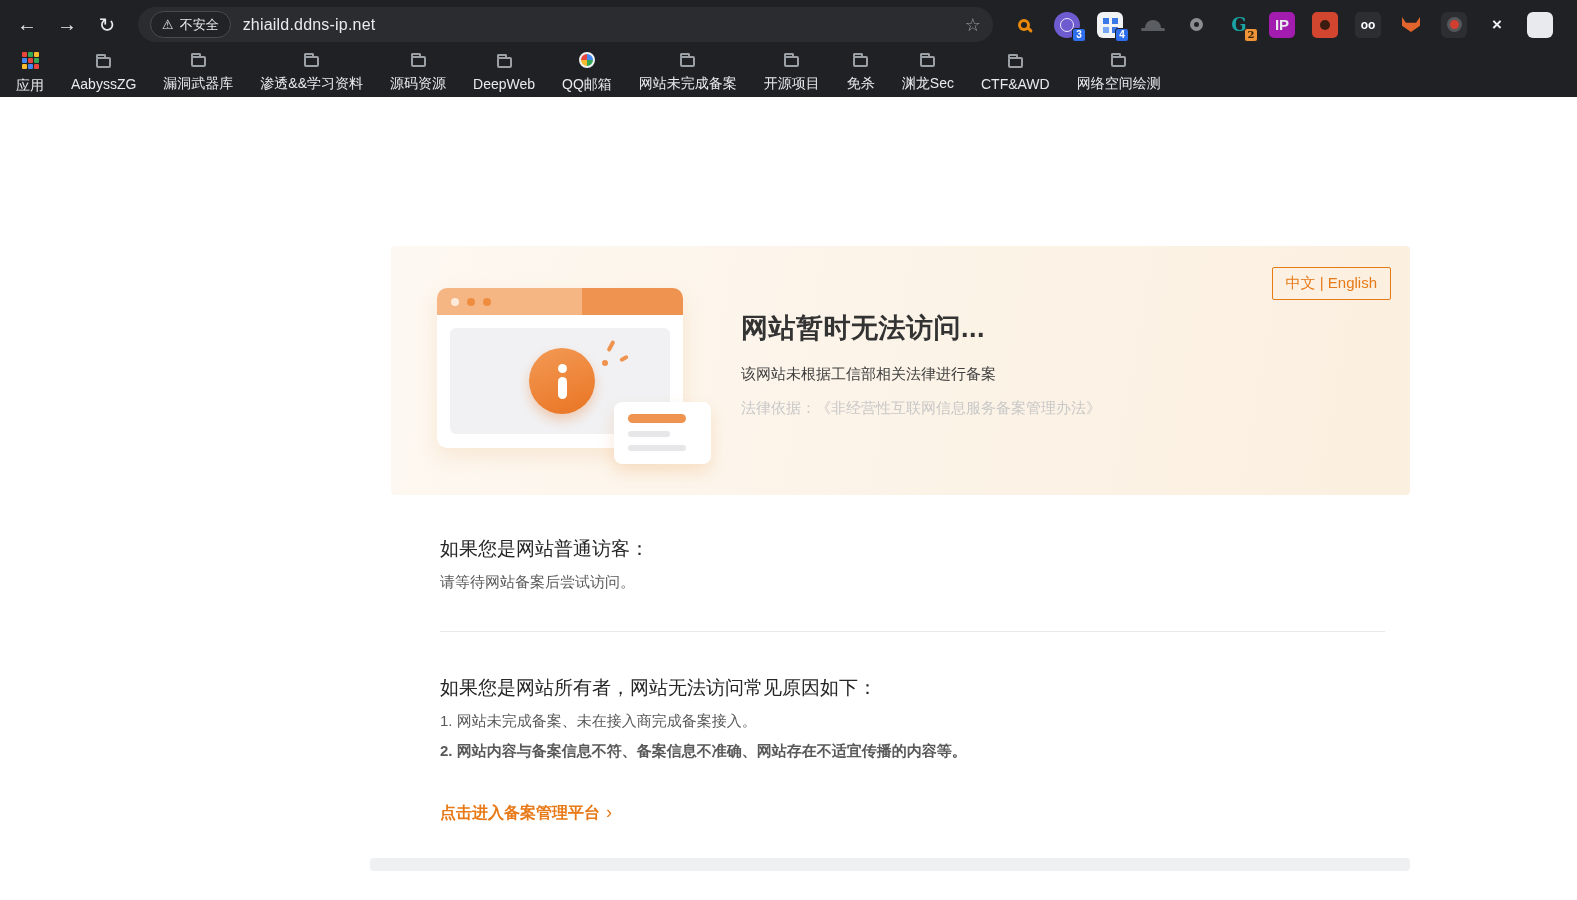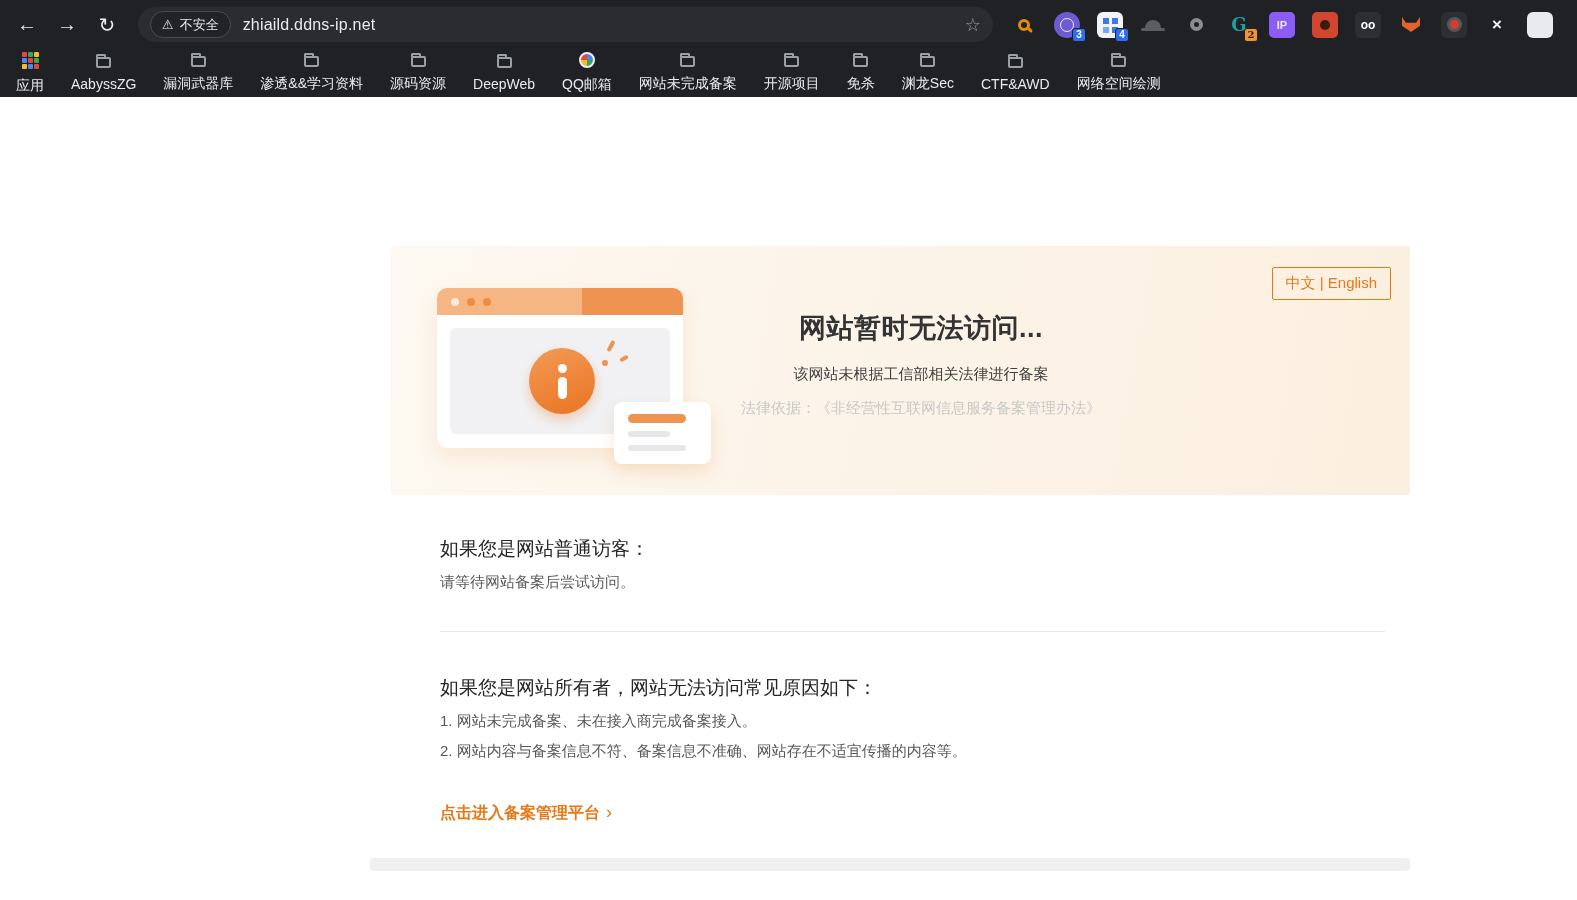--- a/index.html
+++ b/index.html
@@ -36,21 +36,21 @@
   .e-purple::before { content: ""; width: 12px; height: 12px; border: 1.5px solid rgba(255,255,255,.85);
                       border-radius: 50%; }
   .e-grid { background: #f1f3f4; }
   .gridsq { width: 6px; height: 6px; background: #3b78e7; margin: -8px 0 0 -8px;
             box-shadow: 9px 0 #3b78e7, 0 9px #76a6f5, 9px 9px #3b78e7; }
   .hat { width: 16px; height: 9px; background: #5a5d61; border-radius: 8px 8px 0 0; position: relative; }
   .hat::after { content: ""; position: absolute; bottom: -2px; left: -4px; width: 24px; height: 3px;
                 background: #5a5d61; border-radius: 2px; }
   .donut { width: 13px; height: 13px; border: 4px solid #8a8d91; border-radius: 50%; }
   .e-g { color: #1aa3a3; font-size: 18px; font-family: "DejaVu Serif", serif; }
-  .e-ip { background: #8b5cf6; color: #e8eaed; font-size: 11px; border-radius: 5px; }
+  .e-ip { background: #a21caf; color: #e8eaed; font-size: 15px; border-radius: 5px; }
   .e-red { background: #d2452e; border-radius: 5px; }
   .e-red::before { content: ""; width: 10px; height: 10px; background: #3a1c10; border-radius: 50%; }
   .e-oo { background: #2d2e31; color: #fff; font-size: 12px; border-radius: 5px; }
   .fox { width: 18px; height: 15px; background: #e1642d;
          clip-path: polygon(0 0, 22% 38%, 78% 38%, 100% 0, 100% 58%, 50% 100%, 0 58%); }
   .e-flower { background: #2d2e31; border-radius: 6px; }
   .e-flower::before { content: ""; width: 9px; height: 9px; background: #d23f31; border-radius: 50%;
                       box-shadow: 0 0 0 3px #55575b; }
   .e-x { color: #f1f3f4; font-size: 17px; }
   .e-edge { background: #e8eaed; border-radius: 6px; margin-right: -14px; }
@@ -102,33 +102,33 @@
   .spark2 { width: 4px; height: 9px; left: 185px; top: 66px; transform: rotate(62deg); }
   .spark3 { width: 6px; height: 6px; border-radius: 50%; left: 165px; top: 72px; }
   .card-small { position: absolute; right: -4px; bottom: -4px; width: 97px; height: 62px; background: #fff;
                 border-radius: 8px; box-shadow: 0 8px 16px rgba(233, 148, 70, .22);
                 padding: 12px 0 0 14px; }
   .bar-orange { width: 58px; height: 9px; background: #ef9350; border-radius: 5px; }
   .bar-gray { height: 6px; background: #e7e7ea; border-radius: 3px; margin-top: 8px; }
   .bar-g1 { width: 42px; } .bar-g2 { width: 58px; }
 
   .banner-text { position: absolute; left: 350px; top: 64px; }
-  .banner-title { font-size: 27px; font-weight: 600; color: #333; letter-spacing: .5px; text-align: center; }
-  .banner-sub { margin-top: 19px; font-size: 15px; color: #404040; text-align: center; }
+  .banner-title { font-size: 27px; font-weight: 600; color: #333; letter-spacing: .5px; }
+  .banner-sub { margin-top: 19px; font-size: 15px; color: #404040; }
   .banner-law { margin-top: 15px; font-size: 15px; color: #c8c8c8; }
 
   .sec-heading { position: absolute; left: 440px; font-size: 19px; color: #262626; font-weight: 500; margin-top: 8px; }
   .sec-body { position: absolute; left: 440px; font-size: 15px; color: #595959; }
   .h-visitor { top: 431px; }
   .p-visitor { top: 476px; }
   .divider { position: absolute; left: 440px; top: 534px; width: 945px; height: 0;
              border-top: 1px solid #e8e8e8; }
   .h-owner { top: 570px; }
   .p-reason1 { top: 615px; }
-  .p-reason2 { top: 645px; }
+  .p-reason2 { top: 645px; font-weight: bold; }
   .cta { position: absolute; left: 440px; top: 706px; color: #e87917; font-size: 16px;
          font-weight: 600; text-decoration: none; display: flex; align-items: center; gap: 6px;
          cursor: pointer; }
   .cta-arrow { font-size: 18px; font-weight: 400; margin-top: -2px; }
   .footer-strip { position: absolute; left: 370px; top: 761px; width: 1040px; height: 13px;
                   background: #eef0f1; border-radius: 4px; }
 </style>
 </head>
 <body>
 

